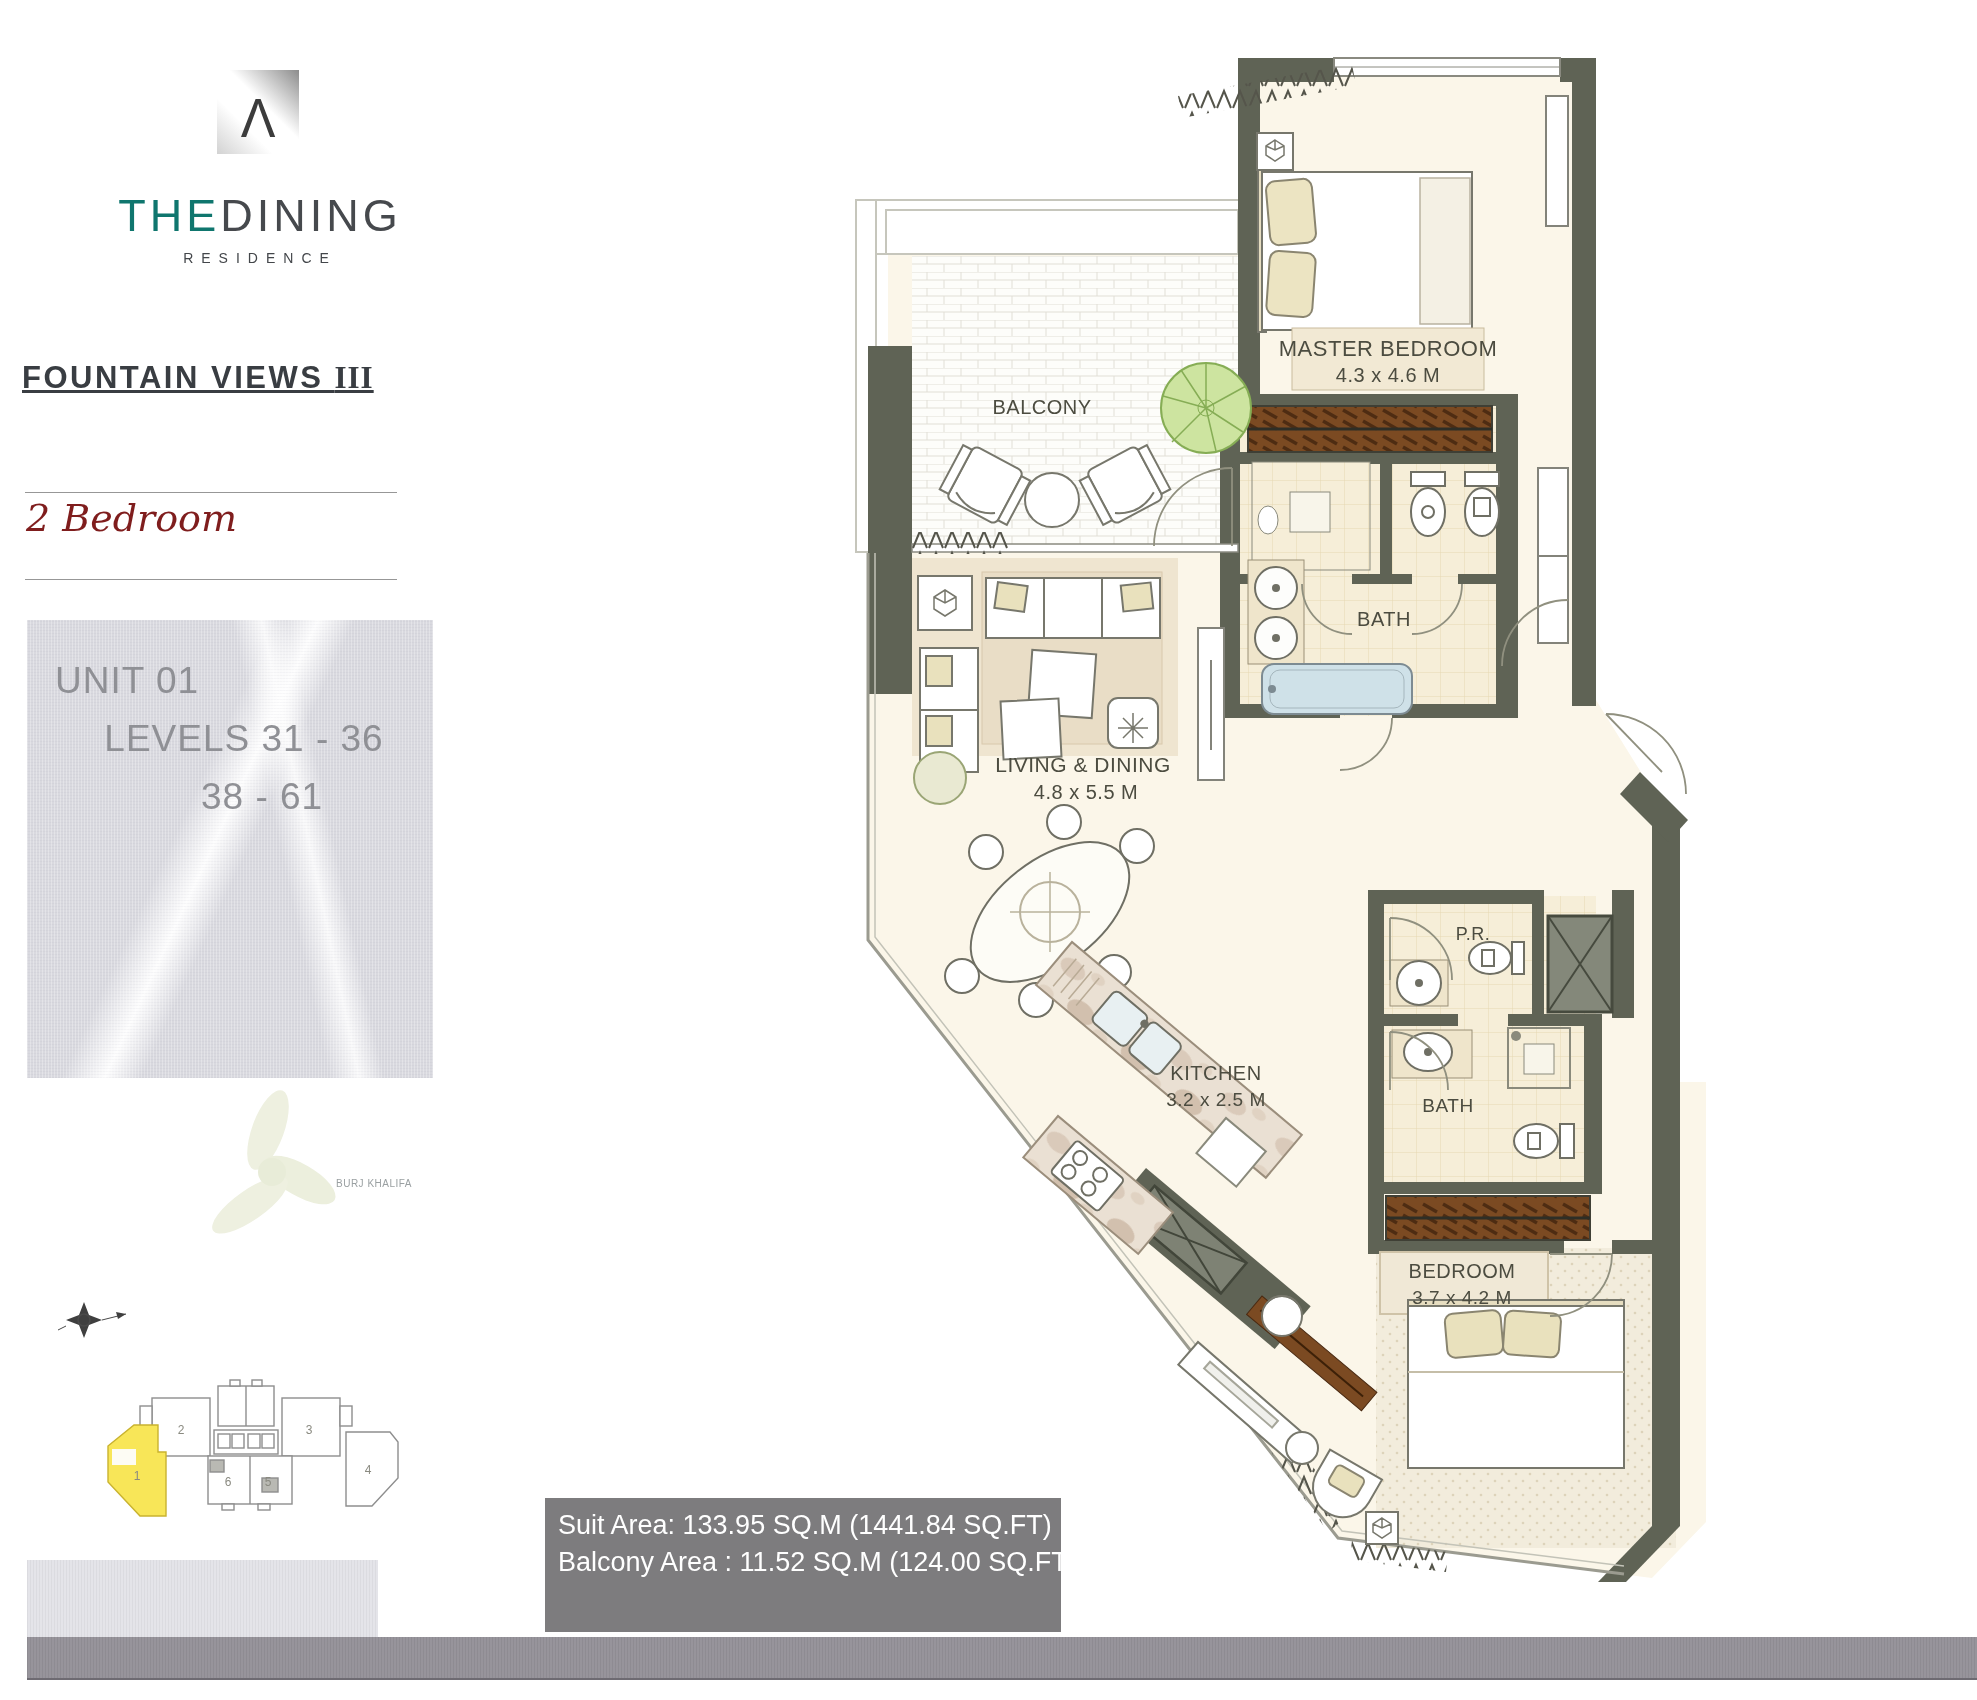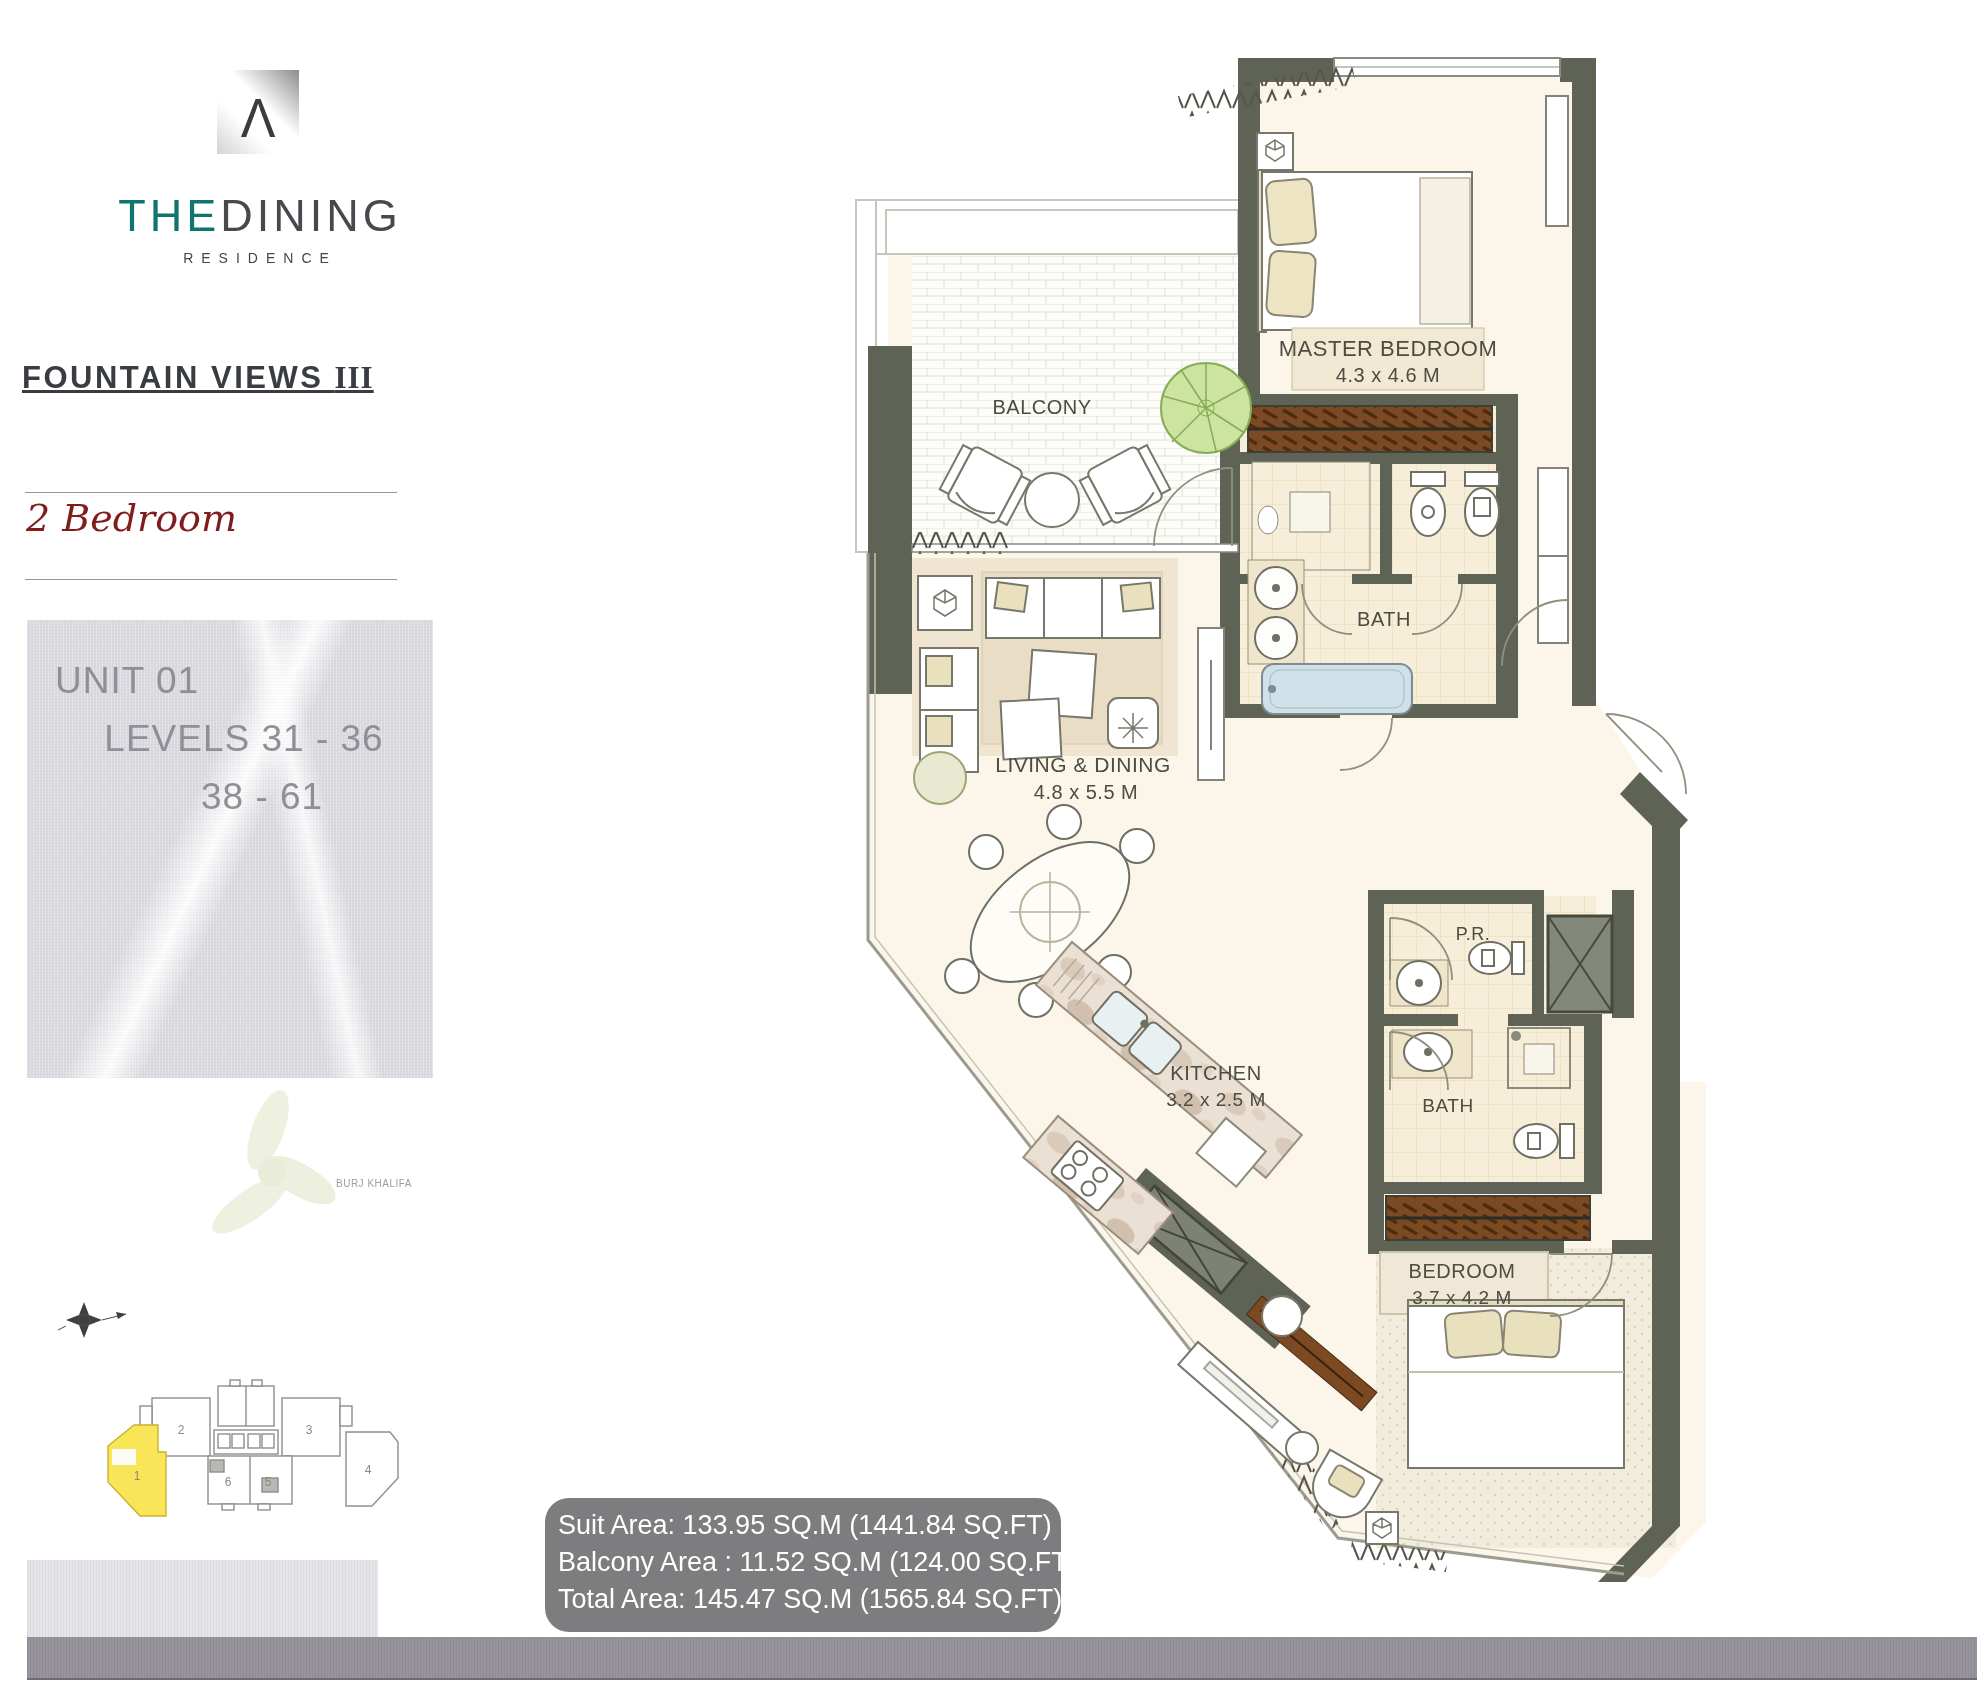--- a/index.html
+++ b/index.html
@@ -35,21 +35,21 @@
       repeating-linear-gradient(0deg,rgba(110,110,135,.05) 0 1px,rgba(0,0,0,0) 1px 3px),
       linear-gradient(115deg,rgba(0,0,0,0) 40%,rgba(255,255,255,.95) 47%,rgba(0,0,0,0) 53%),
       linear-gradient(78deg,rgba(0,0,0,0) 60%,rgba(255,255,255,.85) 66%,rgba(0,0,0,0) 71%);
     color:#8f9095;font-size:37px;letter-spacing:1px;font-weight:300;padding-left:8px;}
   .graybox .l1{margin:40px 0 0 20px;}
   .graybox .l2{margin:16px 0 0 20px;text-align:center;}
   .graybox .l3{margin:16px 0 0 166px;}
   
   .areabox{left:545px;top:1498px;width:516px;height:134px;background:#7d7c7e;
     color:#fff;font-size:27px;padding:9px 0 0 13px;box-sizing:border-box;line-height:37px;
-    white-space:nowrap;border-radius:24px;}
+    white-space:nowrap;}
   
   .band-light{left:27px;top:1560px;width:351px;height:77px;background:#e4e4e9;
     background-image:repeating-linear-gradient(90deg,rgba(0,0,0,.04) 0 1px,rgba(0,0,0,0) 1px 3px);}
   .band-dark{left:27px;top:1637px;width:1950px;height:41px;background:#97949b;
     background-image:repeating-linear-gradient(90deg,rgba(0,0,0,.06) 0 1px,rgba(0,0,0,0) 1px 3px);
     border-bottom:2px solid #6e6b72;}
   svg{position:absolute;left:0;top:0;}
   svg text{font-family:"Liberation Sans",sans-serif;}
   .roomlabel{fill:#4c4c40;letter-spacing:.5px;}
 </style>
@@ -67,21 +67,20 @@
 <div class="abs rule rule2"></div>
 <div class="abs graybox">
   <div class="l1">UNIT 01</div>
   <div class="l2">LEVELS 31 - 36</div>
   <div class="l3">38 - 61</div>
 </div>
 
 <div class="abs areabox">
   <div>Suit Area:  133.95 SQ.M (1441.84 SQ.FT)</div>
   <div>Balcony Area : 11.52 SQ.M (124.00 SQ.FT)</div>
-  <div>Total Area: 145.47 SQ.M (1565.84 SQ.FT)</div>
 </div>
 
 <div class="abs band-light"></div>
 <div class="abs band-dark"></div>
 
 <svg width="1977" height="1700" viewBox="0 0 1977 1700">
   <defs>
     <pattern id="tile" width="24" height="24" patternUnits="userSpaceOnUse">
       <rect width="24" height="24" fill="#f6eed8"></rect>
       <path d="M0,0H24M0,0V24" stroke="#e6d8b2" stroke-width="1"></path>

